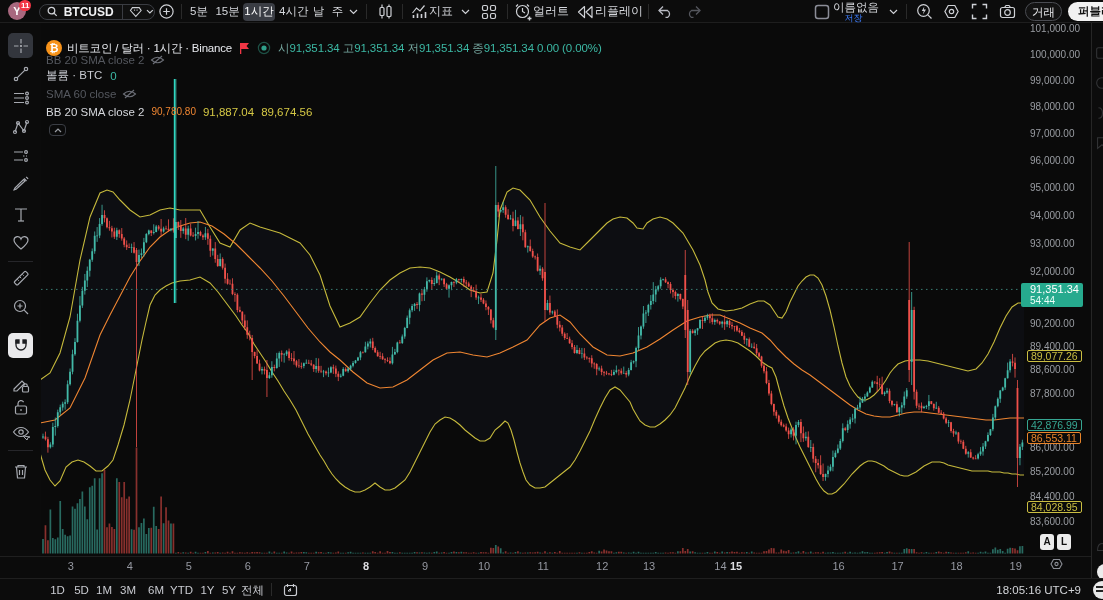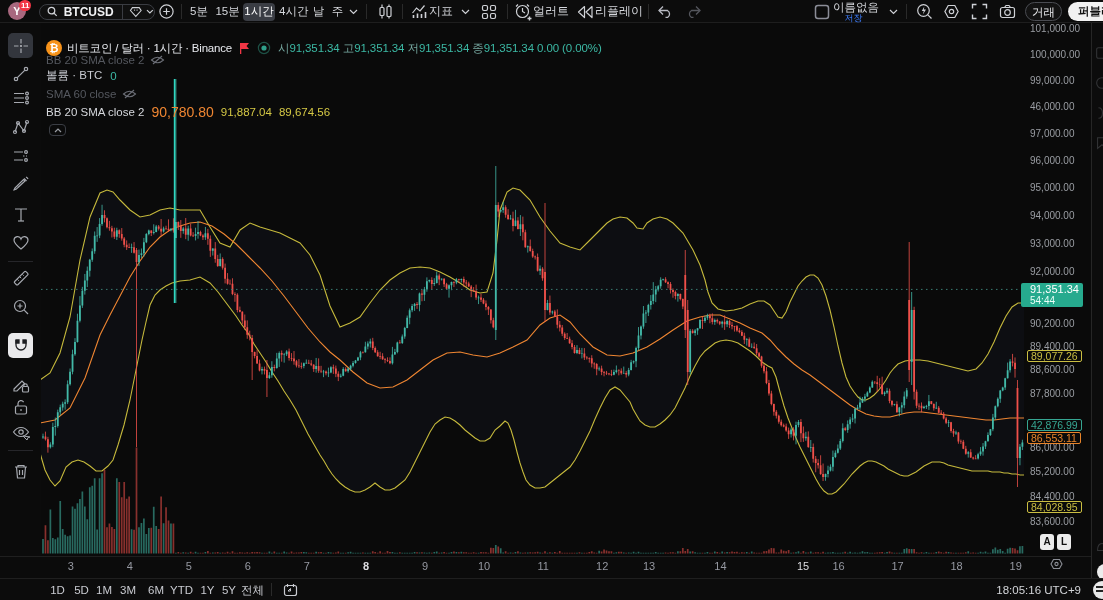--- a/index.html
+++ b/index.html
@@ -62,34 +62,34 @@
 </div>
 <div class="abs" style="left:0;top:87px;height:13px;display:flex;align-items:center;white-space:nowrap">
 <span style="color:#55585f;font-size:11.5px">SMA 60 close</span>
 <svg class="ic" width="15" height="12" viewBox="0 0 15 12" style="margin-left:6px">
         <path d="M1.5 6 Q7.5 0.5 13.5 6 Q7.5 11.5 1.5 6Z" fill="none" stroke="#6b6e76" stroke-width="1.1"></path>
         <path d="M3 10 L12 2" stroke="#6b6e76" stroke-width="1.1"></path>
       </svg>
 </div>
 <div class="abs" style="left:0;top:105px;height:13px;display:flex;align-items:center;white-space:nowrap">
 <span style="color:#d6d8dd;font-size:11.5px">BB 20 SMA close 2</span>
-<span style="color:#ef8632;font-size:14px;margin-left:7px">90,780.80</span>
+<span style="color:#ef8632;font-size:10px;margin-left:7px">90,780.80</span>
 <span style="color:#d5c845;font-size:11.5px;margin-left:7px">91,887.04</span>
 <span style="color:#d5c845;font-size:11.5px;margin-left:7px">89,674.56</span>
 </div>
 <div class="abs" style="left:3px;top:124px;width:17px;height:12px;border:1px solid #3a3d44;border-radius:4px;display:flex;align-items:center;justify-content:center">
 <svg class="ic" width="8" height="5" viewBox="0 0 8 5">
         <path d="M1 4 L4 1 L7 4" stroke="#9a9da3" stroke-width="1.2" fill="none"></path>
       </svg>
 </div>
 </div>
 <div class="pxlabel" style="top:27.5px">101,000.00</div>
 <div class="pxlabel" style="top:53.6px">100,000.00</div>
 <div class="pxlabel" style="top:79.8px">99,000.00</div>
-<div class="pxlabel" style="top:106.3px">46,000.00</div>
+<div class="pxlabel" style="top:106.3px">98,000.00</div>
 <div class="pxlabel" style="top:133.1px">97,000.00</div>
 <div class="pxlabel" style="top:160.1px">96,000.00</div>
 <div class="pxlabel" style="top:187.3px">95,000.00</div>
 <div class="pxlabel" style="top:214.9px">94,000.00</div>
 <div class="pxlabel" style="top:242.8px">93,000.00</div>
 <div class="pxlabel" style="top:271.0px">92,000.00</div>
 <div class="pxlabel" style="top:322.5px">90,200.00</div>
 <div class="pxlabel" style="top:345.7px">89,400.00</div>
 <div class="pxlabel" style="top:369.2px">88,600.00</div>
 <div class="pxlabel" style="top:392.8px">87,800.00</div>
@@ -119,21 +119,21 @@
 <div class="daylbl" style="left:188.8px">5</div>
 <div class="daylbl" style="left:247.9px">6</div>
 <div class="daylbl" style="left:306.9px">7</div>
 <div class="daylbl" style="left:366.0px;color:#dcdde1;font-weight:bold">8</div>
 <div class="daylbl" style="left:425.1px">9</div>
 <div class="daylbl" style="left:484.1px">10</div>
 <div class="daylbl" style="left:543.2px">11</div>
 <div class="daylbl" style="left:602.2px">12</div>
 <div class="daylbl" style="left:649px">13</div>
 <div class="daylbl" style="left:720.4px">14</div>
-<div class="daylbl" style="left:803px;color:#dcdde1;font-weight:normal">15</div>
+<div class="daylbl" style="left:736px;color:#dcdde1;font-weight:bold">15</div>
 <div class="daylbl" style="left:838.5px">16</div>
 <div class="daylbl" style="left:897.5px">17</div>
 <div class="daylbl" style="left:956.6px">18</div>
 <div class="daylbl" style="left:1015.7px">19</div>
 <div id="taxis"></div>
 <div id="footer"></div>
 <div class="fbt" style="left:57.5px;z-index:31">1D</div>
 <div class="fbt" style="left:81.5px;z-index:31">5D</div>
 <div class="fbt" style="left:104.0px;z-index:31">1M</div>
 <div class="fbt" style="left:128px;z-index:31">3M</div>

